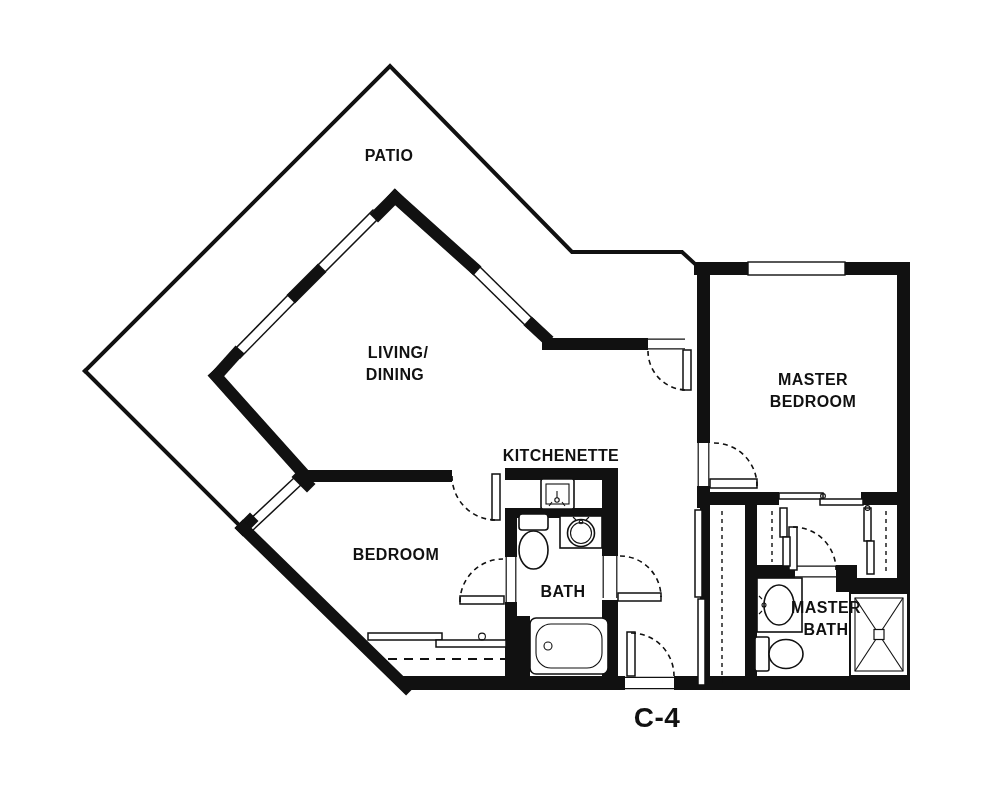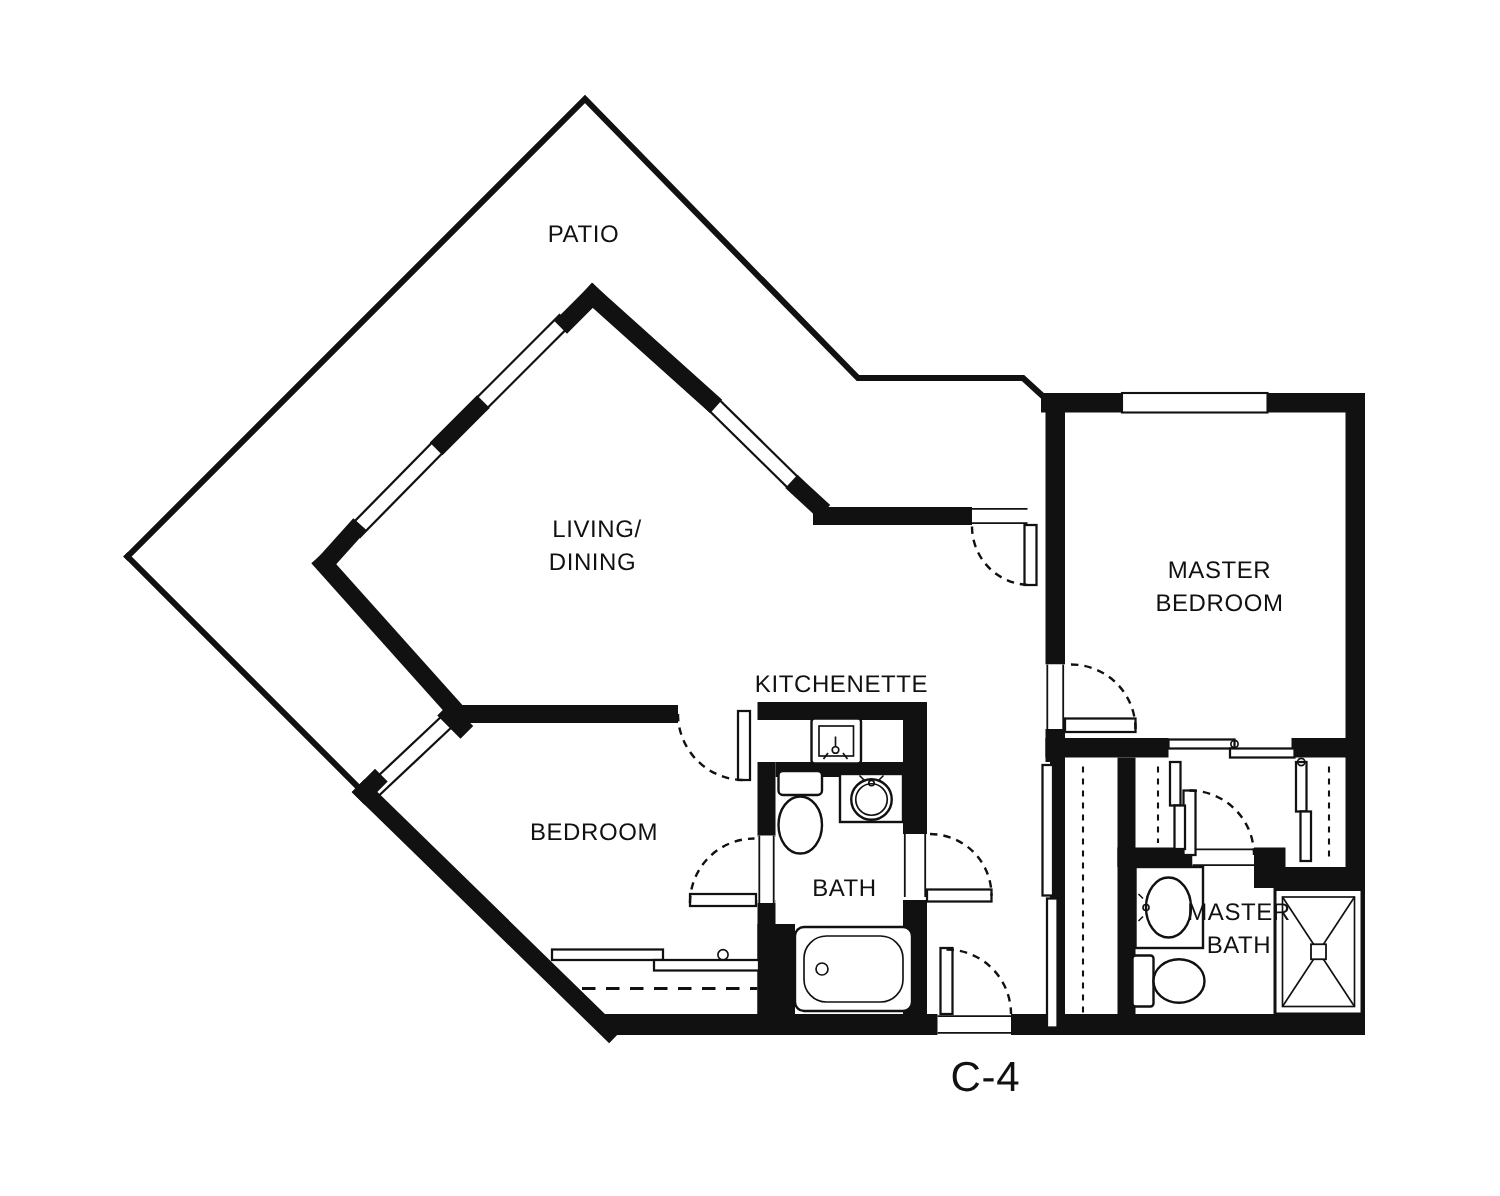--- a/index.html
+++ b/index.html
@@ -1,17 +1,17 @@
 <!DOCTYPE html>
 <html style="--wall: #111111; --background: #ffffff; --text: #111111;"><head>
 <meta charset="utf-8">
 <style>
   :root { --wall:#111111; --background:#ffffff; --text:#111111; }
   html,body { margin:0; padding:0; background:var(--background); }
-  #canvas { position:relative; width:1000px; height:797px; background:var(--background); overflow:hidden; }
+  #canvas { position:relative; width:1000px; height:797px; background:var(--background); overflow:hidden;font-weight:bold; }
   svg { position:absolute; inset:0; }
   .wall  { fill:var(--wall); stroke:none; }
   .ws    { stroke:var(--wall); stroke-width:12; stroke-linecap:square; fill:none; }
   .pl    { stroke:var(--wall); stroke-width:4; fill:none; stroke-linejoin:miter; stroke-linecap:square; }
   .tn    { stroke:var(--wall); stroke-width:1.5; fill:none; }
   .tn12  { stroke:var(--wall); stroke-width:1.2; fill:none; }
   .lf    { stroke:var(--wall); stroke-width:1.5; fill:#ffffff; }
   .win   { stroke:var(--wall); stroke-width:1.4; fill:#ffffff; }
   .op    { fill:#ffffff; stroke:none; }
   .arc   { stroke:var(--wall); stroke-width:1.6; fill:none; stroke-dasharray:5 4; }

